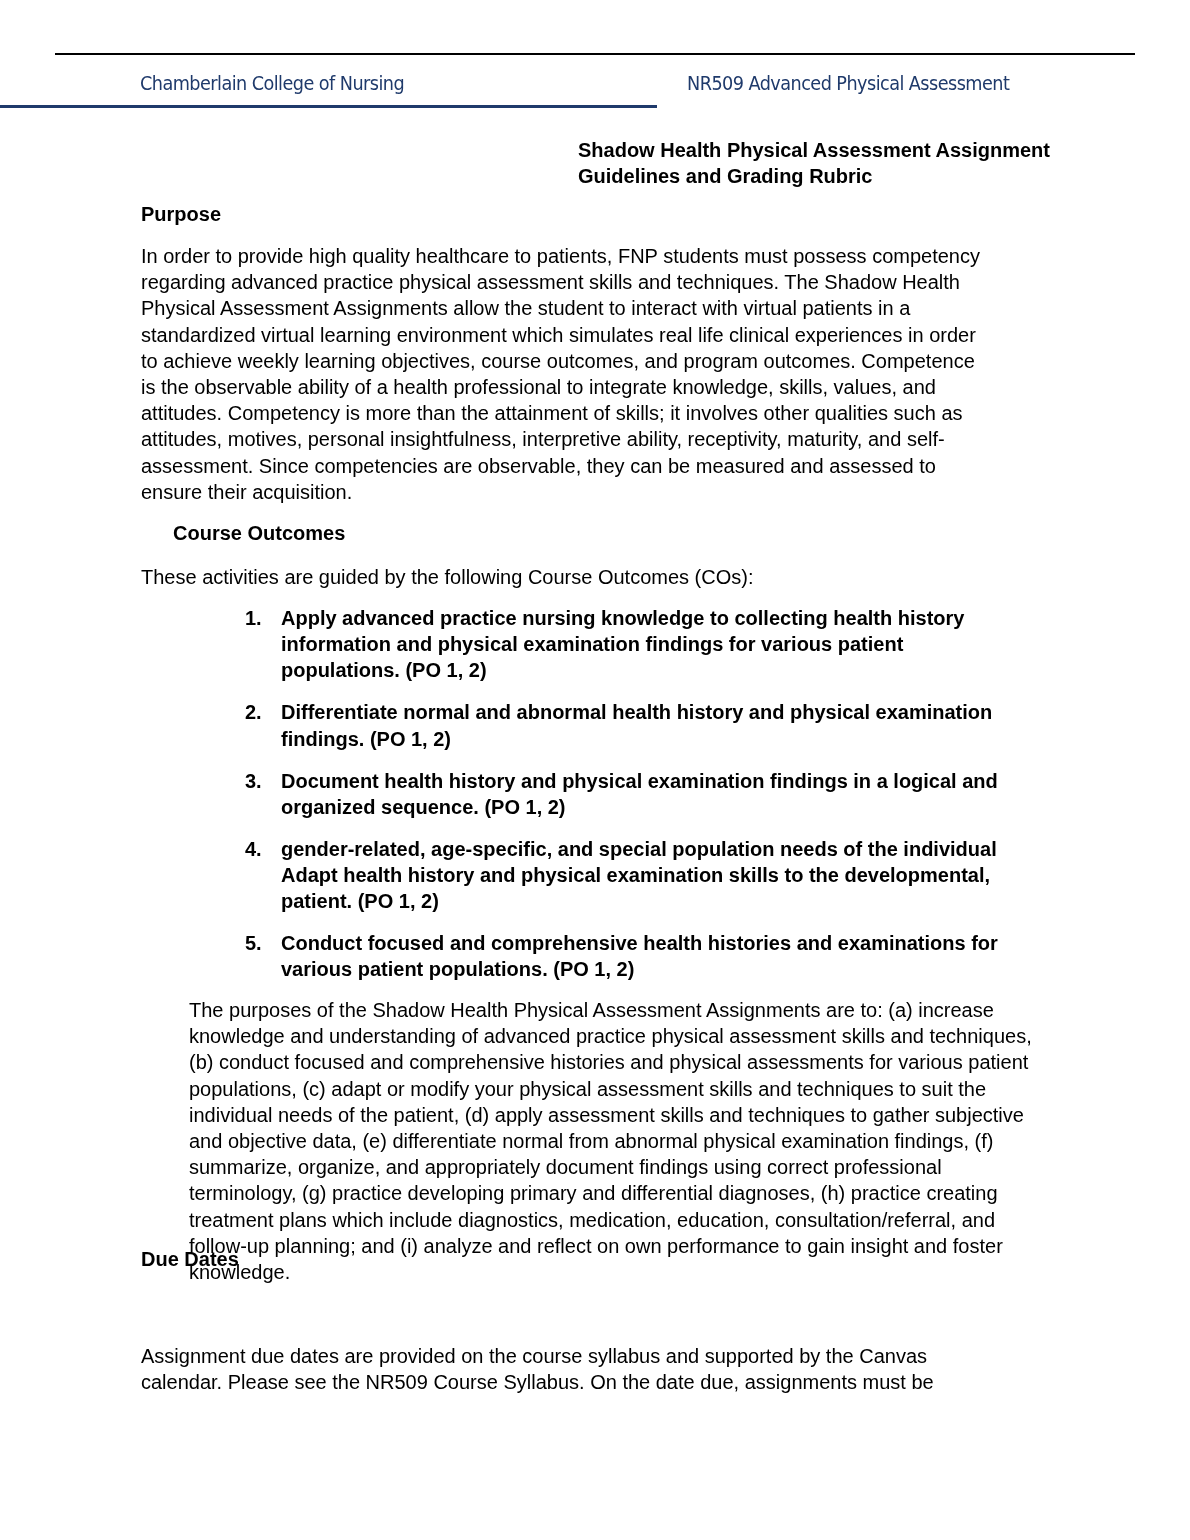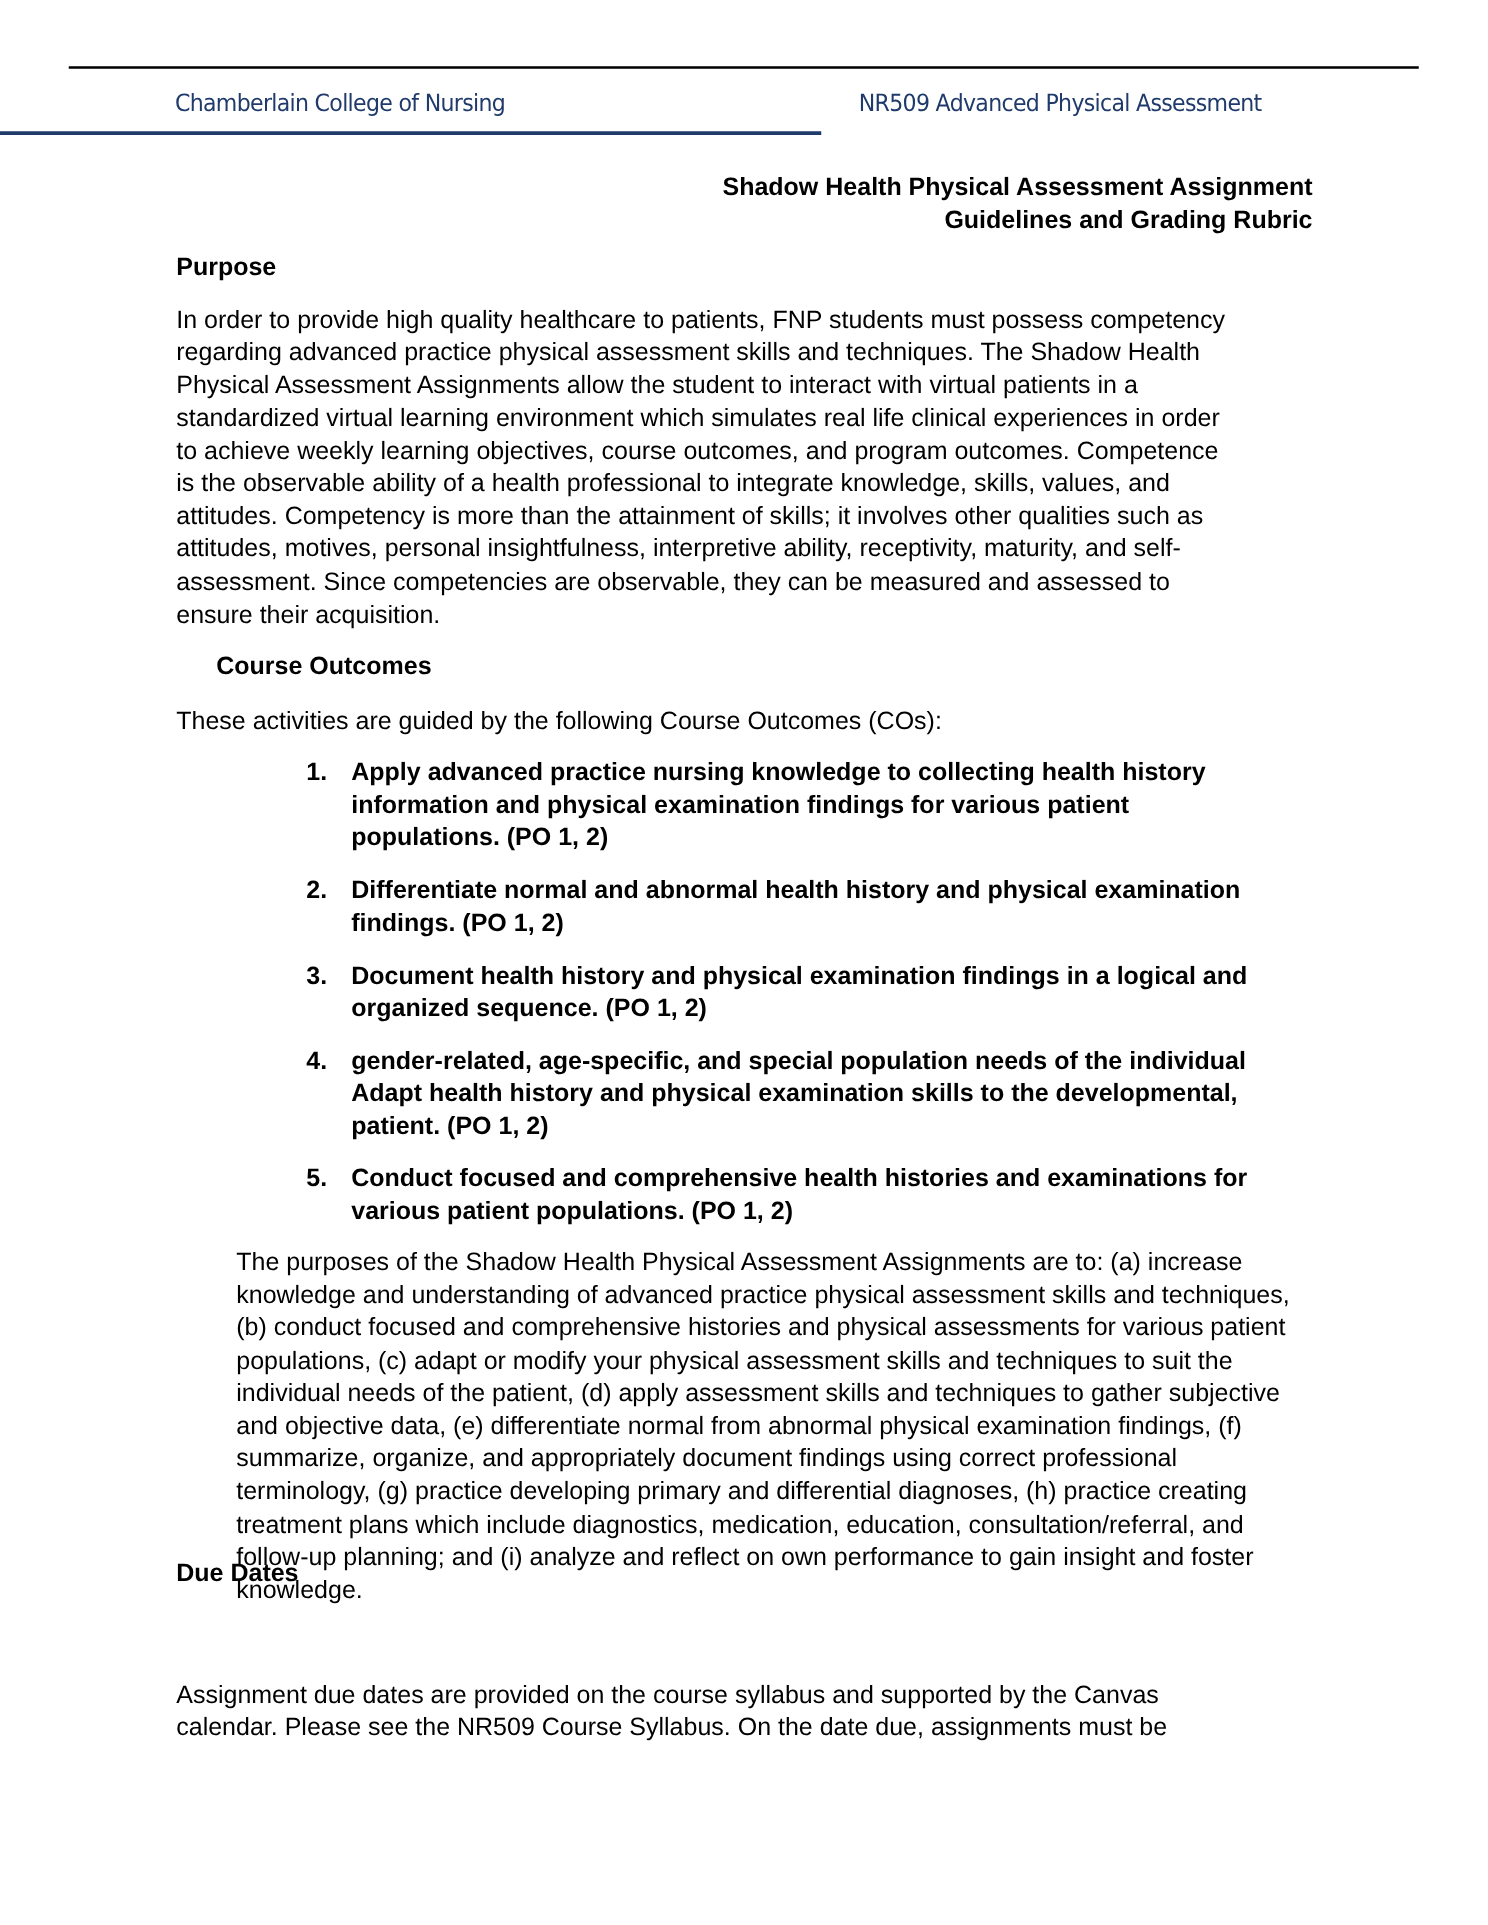--- a/index.html
+++ b/index.html
@@ -2,21 +2,21 @@
 <html><head>
 <meta charset="utf-8">
 <style>
   html, body { margin: 0; padding: 0; background: #ffffff; }
   body { width: 1190px; height: 1540px; position: relative; overflow: hidden; font-family: "Liberation Sans", sans-serif; color: #000; }
   .rule-top { position: absolute; left: 55px; top: 53px; width: 1080px; height: 2px; background: #000; }
   .rule-blue { position: absolute; left: 0; top: 105px; width: 657px; height: 3px; background: #1f3a6b; }
   .hdr { position: absolute; top: 72px; font-family: "DejaVu Sans", sans-serif; font-size: 19px; color: #1f3a6b; letter-spacing: -0.6px; white-space: nowrap; transform: scaleX(0.93); transform-origin: left center; }
   .hdr-left { left: 140px; }
   .hdr-right { left: 687px; }
-  .title { position: absolute; right: 140px; top: 138px; text-align: right; font-weight: bold; font-size: 20px; line-height: 25.5px; }
+  .title { position: absolute; right: 140px; top: 138px; text-align: left; font-weight: bold; font-size: 20px; line-height: 25.5px; }
   .title div { white-space: nowrap; }
   .content { position: absolute; left: 141px; top: 0; width: 920px; }
   .h { position: absolute; left: 0; font-weight: bold; font-size: 20px; white-space: nowrap; }
   .para { position: absolute; left: 0; font-size: 20px; line-height: 26.2px; white-space: nowrap; }
   .para .ln { display: block; }
   .ol { position: absolute; left: 104px; font-weight: bold; font-size: 20px; line-height: 26.2px; }
   .li { position: relative; padding-left: 36px; margin-bottom: 15.8px; white-space: nowrap; }
   .li .num { position: absolute; left: 0; top: 0; }
   .li .ln { display: block; }
 </style>

